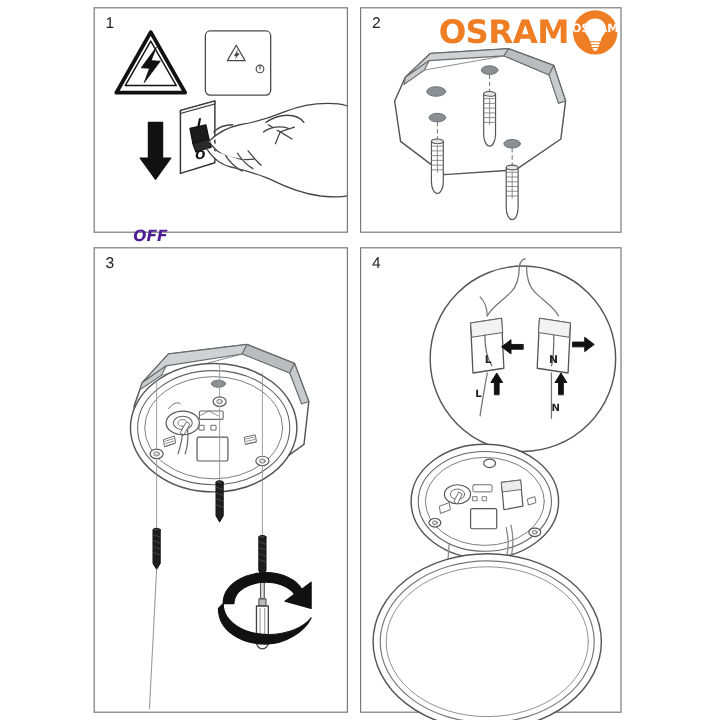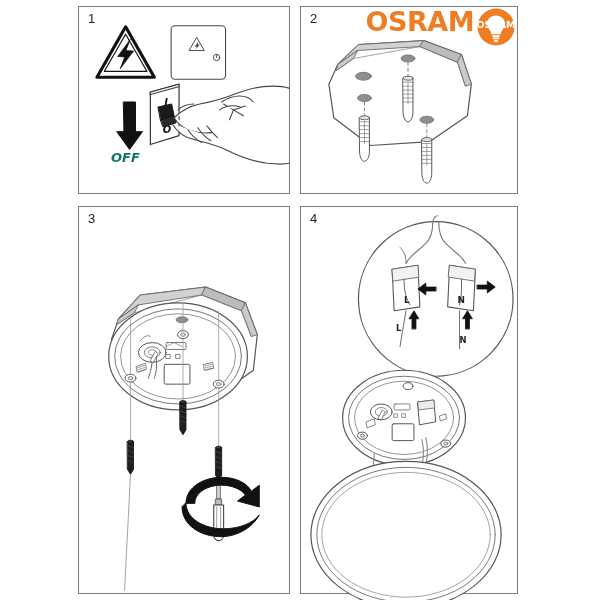--- a/index.html
+++ b/index.html
@@ -13,31 +13,31 @@
   #panel-3{left:78px;  top:206px; width:212px; height:388px;}
   #panel-4{left:300px; top:206px; width:218px; height:388px;}
 
   .pnum{position:absolute;left:9px;top:4px;font-size:13px;color:#222;
         font-family:"Liberation Sans",sans-serif;letter-spacing:0;}
 
   .art{position:absolute;left:0;top:0;width:100%;height:100%;
        pointer-events:none;overflow:visible;}
 
   
-  .osram-logo{position:absolute;right:2px;top:1px;display:flex;align-items:flex-start;gap:3px;}
+  .osram-logo{position:absolute;right:2px;top:1px;display:flex;align-items:center;gap:3px;}
   .osram-word{font-family:"DejaVu Sans",sans-serif;font-weight:bold;
               font-size:27px;letter-spacing:-0.5px;line-height:1;}
   .osram-badge{position:relative;width:38px;height:38px;border-radius:50%;
                display:flex;align-items:center;justify-content:center;}
   .osram-badge .badge-svg{position:absolute;left:0;top:0;}
   .osram-badge-text{position:relative;font-family:"DejaVu Sans",sans-serif;
                     font-weight:bold;font-size:9.5px;color:#fff;letter-spacing:0px;
                     z-index:3;margin-top:-6px;}
   .off-label{position:absolute;font-family:"DejaVu Sans",sans-serif;font-weight:bold;
-             font-style:italic;font-size:13px;color:#0f766e;}
+             font-style:italic;font-size:13px;color:#4c1d95;margin-top:40px;}
 </style>
 </head>
 <body>
 
 <div class="sheet">
 
   <div class="panel" id="panel-1">
     <div class="pnum">1</div>
 
     <svg class="art" viewBox="0 0 212 188">

